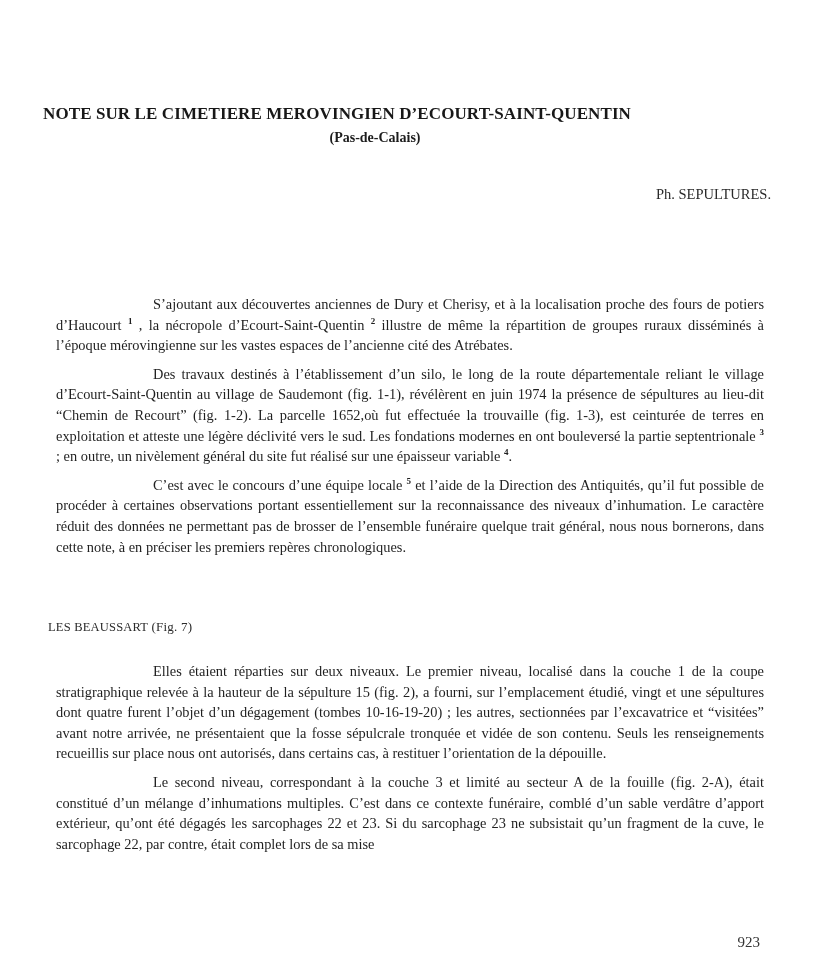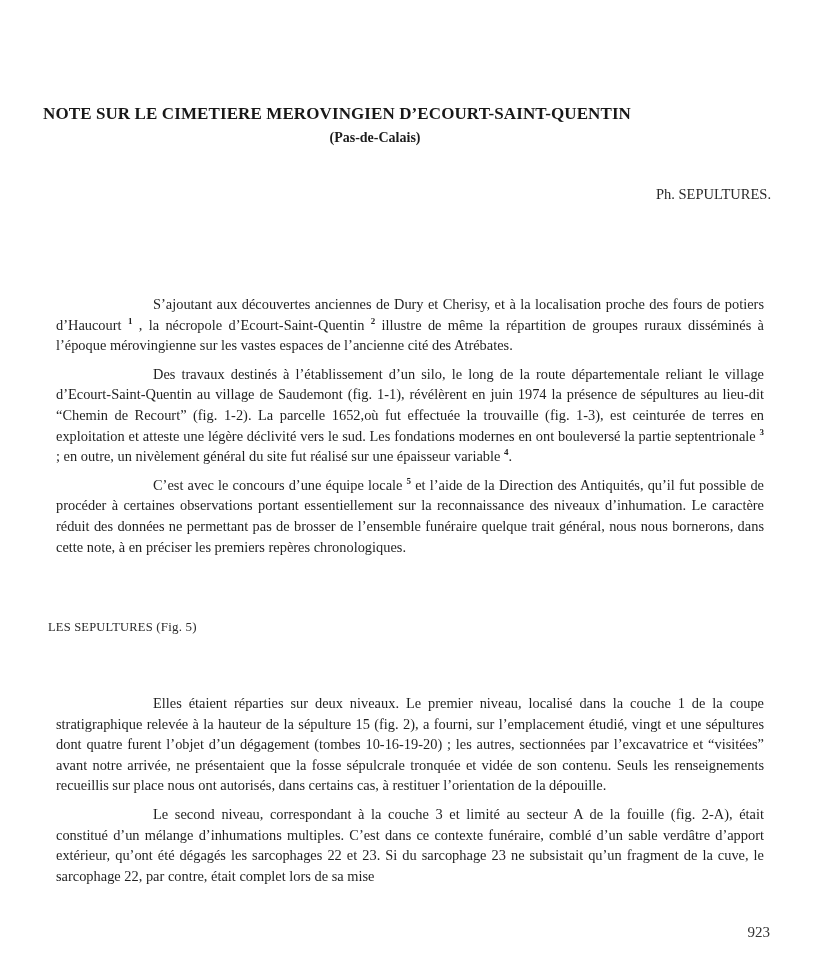--- a/index.html
+++ b/index.html
@@ -53,21 +53,21 @@
       font-size: 14.4px;
       line-height: 20.6px;
       text-align: justify;
       color: #1f1f1f;
     }
     .body-block p {
       margin: 8px;
       text-indent: 97px;
     }
     #block1 { top: 286px; }
-    #block2 { top: 685px; }
+    #block2 { top: 653px; }
     .section-heading {
       position: absolute;
       left: 48px;
       top: 619px;
       font-size: 13px;
       color: #2b2b2b;
       letter-spacing: 0.2px;
       margin: 0;
     }
     .section-heading .smallcaps {
@@ -78,36 +78,36 @@
       font-weight: bold;
       vertical-align: super;
       line-height: 0;
     }
     .page-number {
       position: absolute;
       right: 44px;
       top: 920px;
       font-size: 15px;
       color: #333;
-      margin: 4px;
+      margin: 14px;
     }
   </style>
 </head>
 <body>
 
 <h1 class="title">NOTE SUR LE CIMETIERE MEROVINGIEN D’ECOURT-SAINT-QUENTIN</h1>
 <div class="subtitle">(Pas-de-Calais)</div>
 <div class="author">Ph. SEPULTURES.</div>
 
 <div class="body-block" id="block1">
   <p><span>S’ajoutant aux découvertes anciennes de Dury et Cherisy, et à la localisation proche des fours de potiers d’Haucourt </span><sup>1</sup><span> , la nécropole d’Ecourt-Saint-Quentin </span><sup>2</sup><span> illustre de même la répartition de groupes ruraux disséminés à l’époque mérovingienne sur les vastes espaces de l’ancienne cité des Atrébates.</span></p>
   <p><span>Des travaux destinés à l’établissement d’un silo, le long de la route départementale reliant le village d’Ecourt-Saint-Quentin au village de Saudemont (fig. 1-1), révélèrent en juin 1974 la présence de sépultures au lieu-dit “Chemin de Recourt” (fig. 1-2). La parcelle 1652,où fut effectuée la trouvaille (fig. 1-3), est ceinturée de terres en exploitation et atteste une légère déclivité vers le sud. Les fondations modernes en ont bouleversé la partie septentrionale </span><sup>3</sup><span> ; en outre, un nivèlement général du site fut réalisé sur une épaisseur variable </span><sup>4</sup><span>.</span></p>
   <p><span>C’est avec le concours d’une équipe locale </span><sup>5</sup><span> et l’aide de la Direction des Antiquités, qu’il fut possible de procéder à certaines observations portant essentiellement sur la reconnaissance des niveaux d’inhumation. Le caractère réduit des données ne permettant pas de brosser de l’ensemble funéraire quelque trait général, nous nous bornerons, dans cette note, à en préciser les premiers repères chronologiques.</span></p>
 </div>
 
-<div class="section-heading"><span class="smallcaps">LES SEPULTURES</span> <span>(Fig. 5)</span></div>
+<div class="section-heading"><span class="smallcaps">LES BEAUSSART</span> <span>(Fig. 7)</span></div>
 
 <div class="body-block" id="block2">
   <p>Elles étaient réparties sur deux niveaux. Le premier niveau, localisé dans la couche 1 de la coupe stratigraphique relevée à la hauteur de la sépulture 15 (fig. 2), a fourni, sur l’emplacement étudié, vingt et une sépultures dont quatre furent l’objet d’un dégagement (tombes 10-16-19-20) ; les autres, sectionnées par l’excavatrice et “visitées” avant notre arrivée, ne présentaient que la fosse sépulcrale tronquée et vidée de son contenu. Seuls les renseignements recueillis sur place nous ont autorisés, dans certains cas, à restituer l’orientation de la dépouille.</p>
   <p>Le second niveau, correspondant à la couche 3 et limité au secteur A de la fouille (fig. 2-A), était constitué d’un mélange d’inhumations multiples. C’est dans ce contexte funéraire, comblé d’un sable verdâtre d’apport extérieur, qu’ont été dégagés les sarcophages 22 et 23. Si du sarcophage 23 ne subsistait qu’un fragment de la cuve, le sarcophage 22, par contre, était complet lors de sa mise</p>
 </div>
 
 <div class="page-number">923</div>
 
 </body></html>

